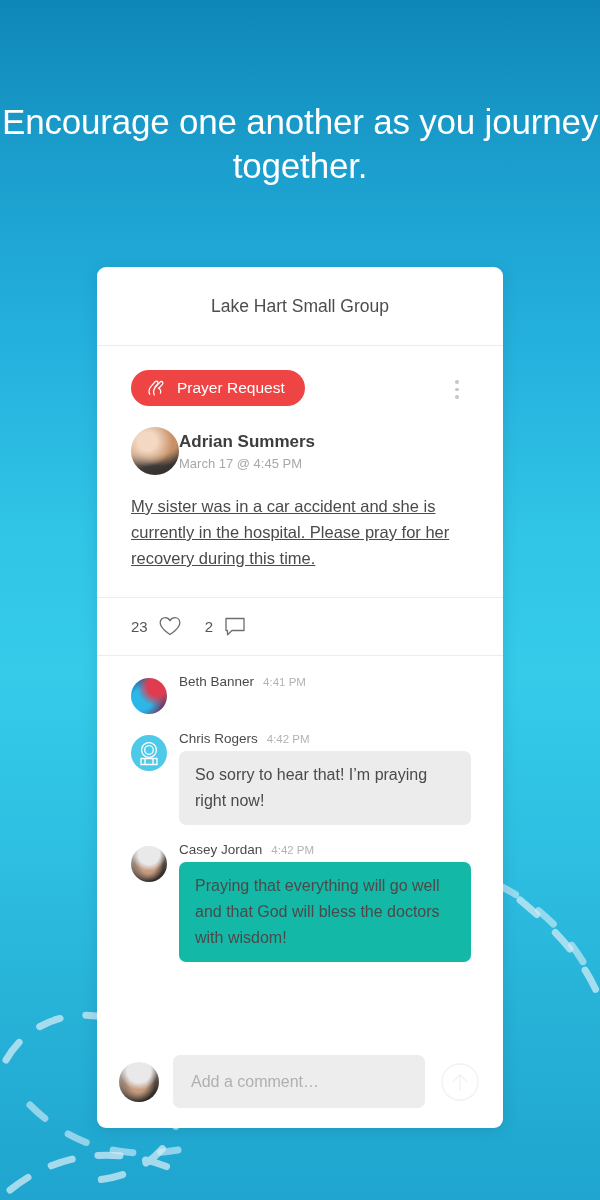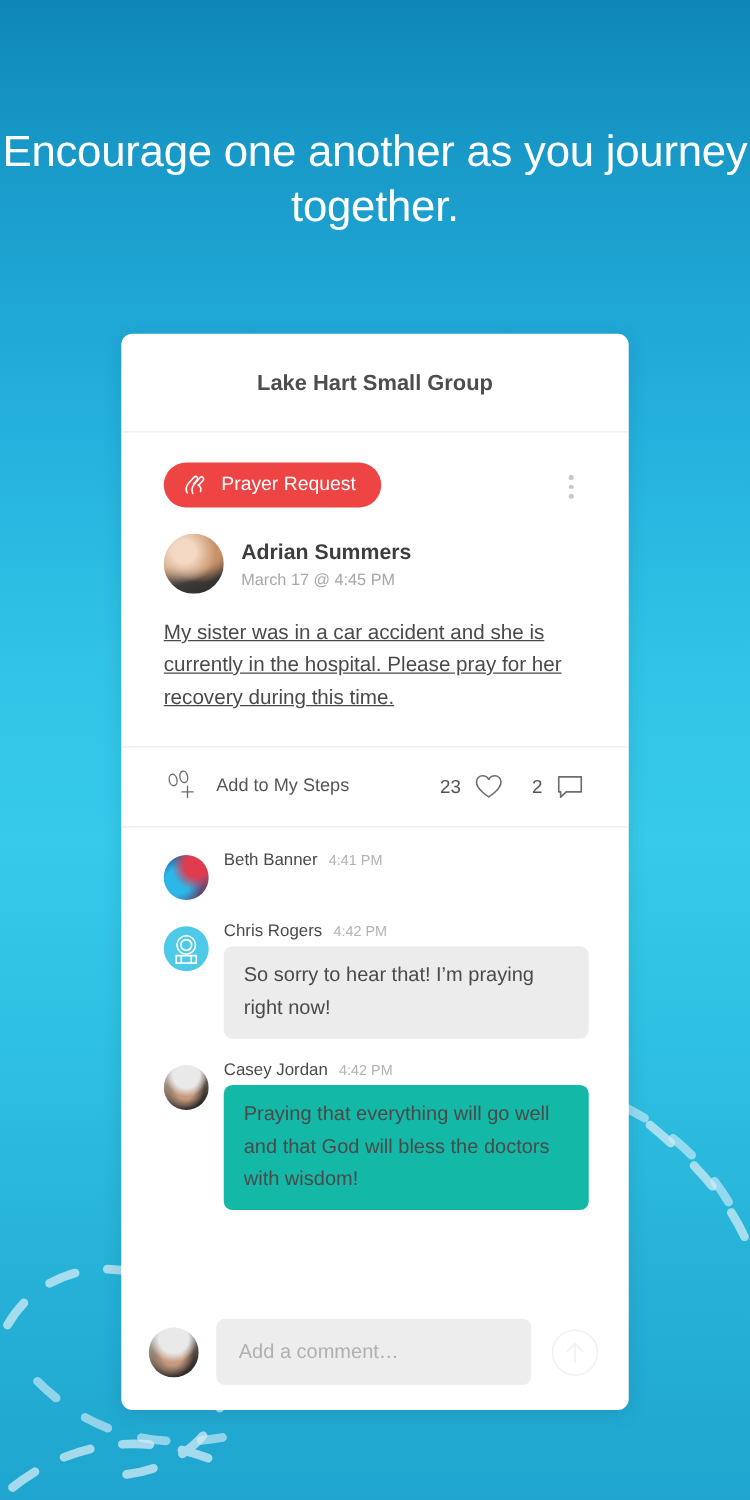--- a/index.html
+++ b/index.html
@@ -30,38 +30,38 @@
     width:406px; height:861px;
     background:#ffffff; border-radius:9px;
     box-shadow:0 3px 16px rgba(0,40,70,0.13);
     overflow:hidden; display:flex; flex-direction:column;
   }
   .card-header {
     height:79px; flex:0 0 79px;
     display:flex; align-items:center; justify-content:center;
     border-bottom:1px solid #ececec;
   }
-  .card-header-title { font-size:17.5px; color:#4d4d4d; font-weight:700; }
+  .card-header-title { font-size:17.5px; color:#4d4d4d; font-weight:400; }
 
   .post { padding:24px 34px 0 34px; }
   .post-top { display:flex; align-items:flex-start; justify-content:space-between; }
 
   .badge {
     display:inline-flex; align-items:center; gap:9px;
     background:#ef4444; color:#ffffff;
     border-radius:18px; padding:9px 20px 9px 15px;
     font-size:15.5px;
   }
   .badge-icon { width:22px; height:18px; display:block; }
 
   .kebab { width:24px; display:flex; flex-direction:column;
            align-items:center; gap:4px; padding-top:10px; }
   .kebab i { width:3.5px; height:3.5px; border-radius:50%; background:#c8c8c8; display:block; }
 
-  .author { display:flex; align-items:center; gap:14px; margin-top:21px; }
+  .author { display:flex; align-items:center; margin-top:21px; }
   .avatar { border-radius:50%; background-size:cover; background-position:center;
             flex:0 0 auto; overflow:hidden; position:relative; }
   .av-adrian { width:48px; height:48px;
     background:
       radial-gradient(circle at 34% 30%, #f3d9c4 0 20%, rgba(243,217,196,0) 55%),
       radial-gradient(circle at 62% 22%, #c89166 0 34%, rgba(200,145,102,0) 60%),
       linear-gradient(160deg,#e8cdb5 0%, #c79a73 42%, #3e3a38 70%, #2c2927 100%);
   }
   .author-name { font-size:17px; font-weight:bold; color:#3d3d3d; line-height:1.25; }
   .author-time { font-size:13px; color:#a8a8a8; margin-top:3px; }
@@ -177,30 +177,20 @@
       <div>
         <div class="author-name">Adrian Summers</div>
         <div class="author-time">March 17 @ 4:45 PM</div>
       </div>
     </div>
 
     <div class="post-body">My sister was in a car accident and she is currently in the hospital. Please pray for her recovery during this time.</div>
   </div>
 
   <div class="actions">
-    <div class="act-left">
-      <span class="steps-icon">
-        <svg viewBox="0 0 30 30" width="30" height="30" fill="none" stroke="#6d6d6d" stroke-width="1.1" stroke-linecap="round">
-          <ellipse cx="7.5" cy="10" rx="3.1" ry="4.6" transform="rotate(-12 7.5 10)"></ellipse>
-          <ellipse cx="16" cy="7.5" rx="3.1" ry="4.6" transform="rotate(-12 16 7.5)"></ellipse>
-          <path d="M14.5 19.5 h9 M19 15 v9"></path>
-        </svg>
-      </span>
-      <span class="act-label">Add to My Steps</span>
-    </div>
 
     <div class="act-right">
       <span class="count">23</span>
       <span class="heart-icon">
         <svg viewBox="0 0 26 24" width="26" height="24" fill="none" stroke="#6d6d6d" stroke-width="1.3" stroke-linejoin="round">
           <path d="M13 20.5 C13 20.5 3.2 14.6 3.2 8.6 C3.2 5.6 5.5 3.6 8.1 3.6 C10.3 3.6 12.1 5 13 6.6 C13.9 5 15.7 3.6 17.9 3.6 C20.5 3.6 22.8 5.6 22.8 8.6 C22.8 14.6 13 20.5 13 20.5 Z"></path>
         </svg>
       </span>
       <span class="count gap-r">2</span>
       <span class="comment-icon">

